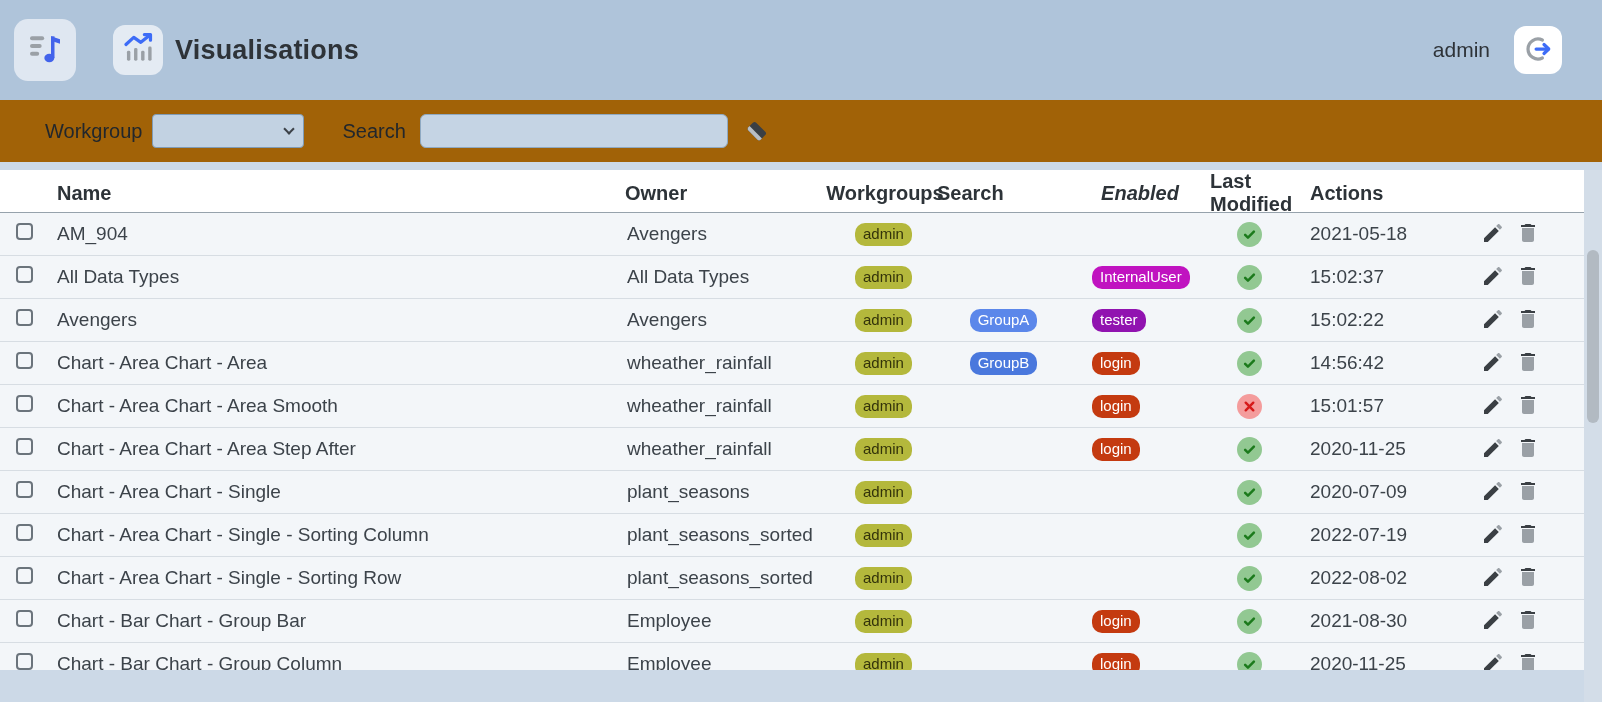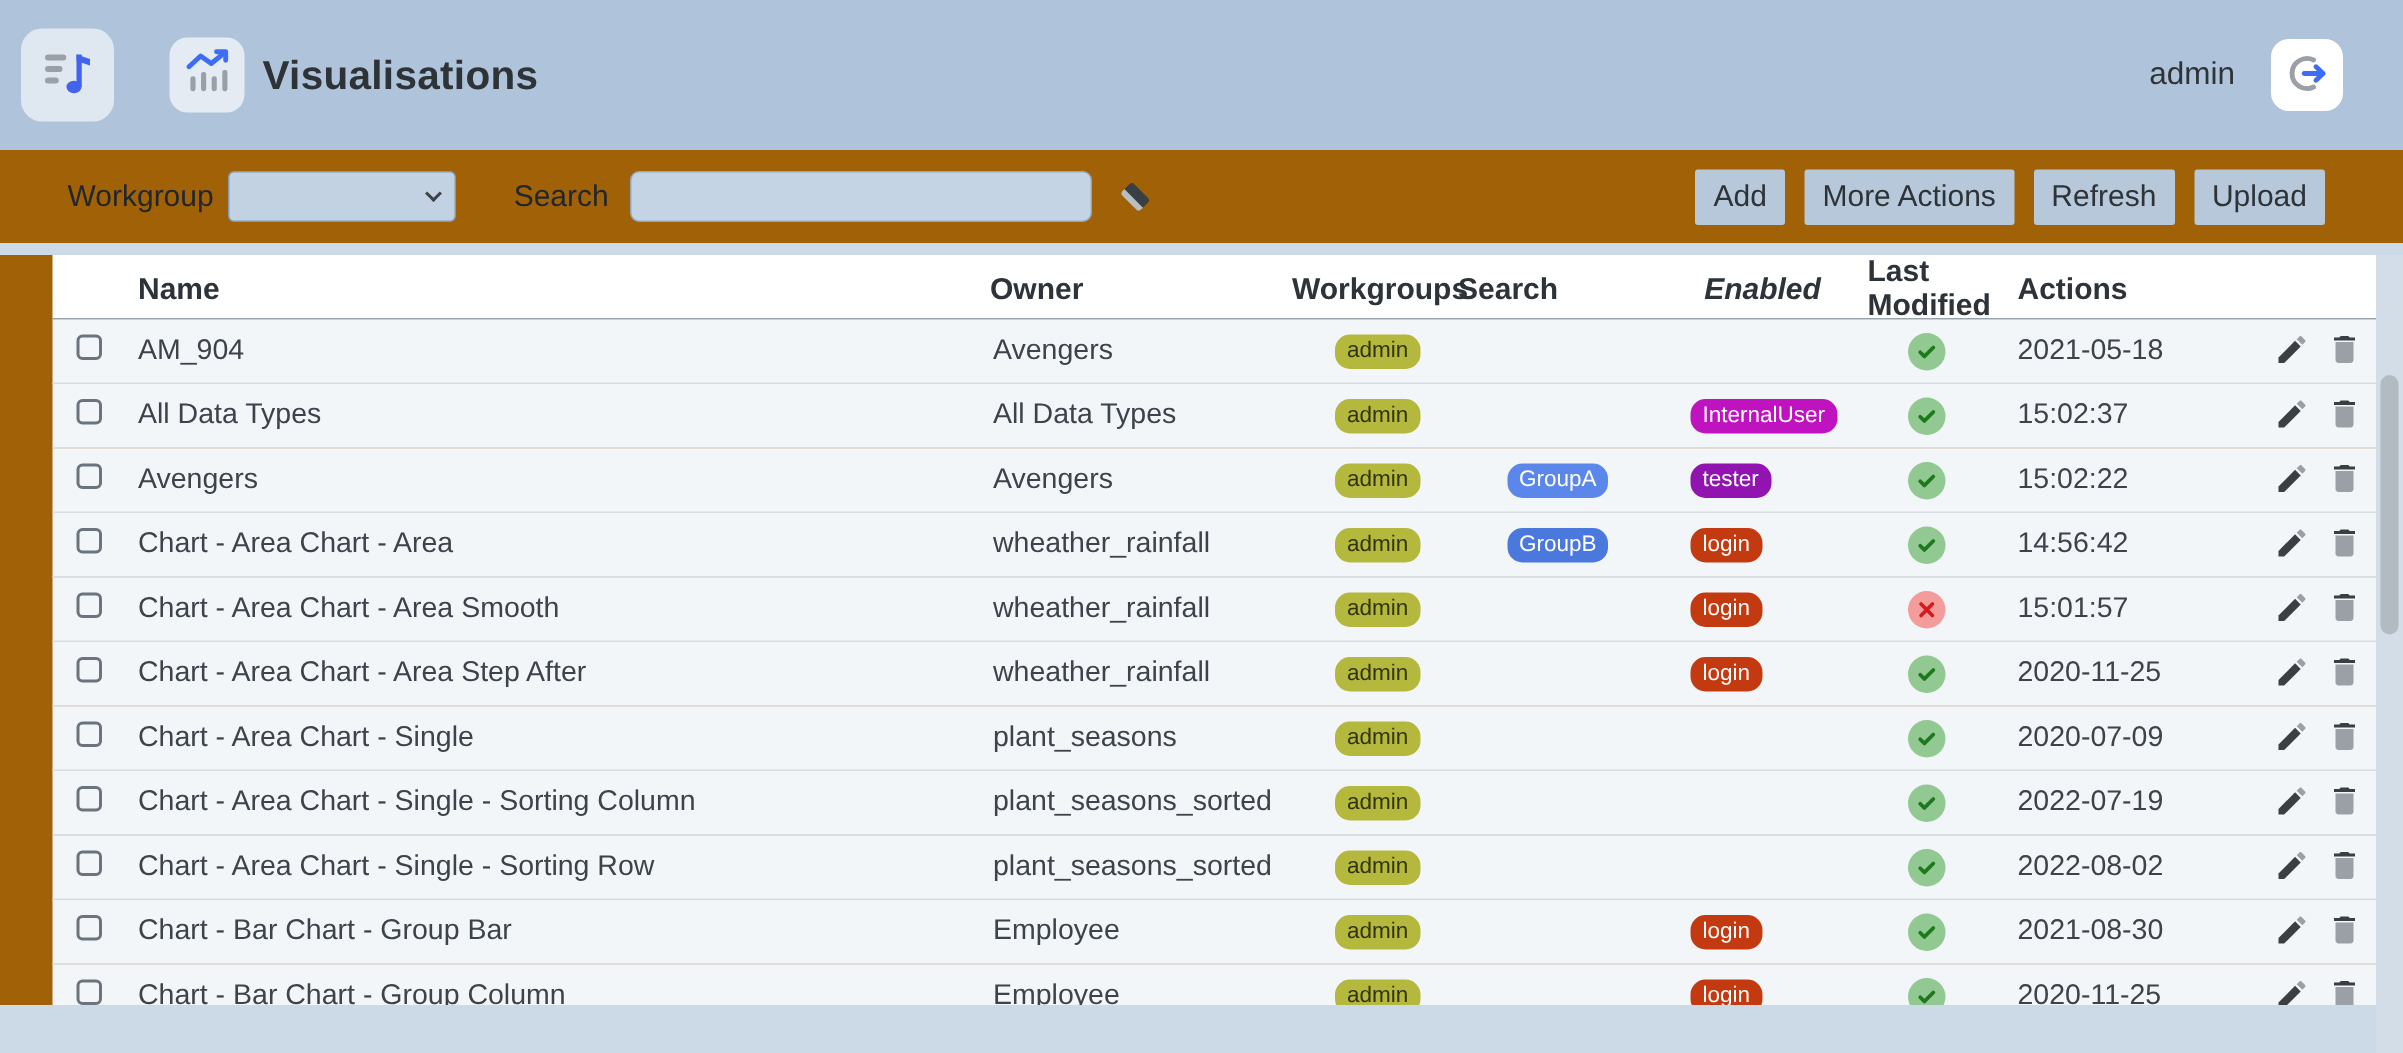--- a/index.html
+++ b/index.html
@@ -48,21 +48,21 @@
     font-family:inherit;
   }
   .clear-search { margin-left:15px; background:none; border:none; padding:0; cursor:pointer; height:28px; }
   .toolbar-buttons { margin-left:auto; margin-right:52px; display:flex; gap:13px; }
   .tb-btn {
     background:#b6c8da; border:none; border-radius:2px; font-size:20px; color:#2e3338;
     padding:7px 12px; font-family:inherit; cursor:pointer; white-space:nowrap;
   }
 
   
-  .table-area { position:absolute; top:170px; left:0; width:1584px; height:500px; background:#a16207; overflow:hidden;padding-left:35px; }
+  .table-area { position:absolute; top:170px; left:0; width:1584px; height:500px; background:#0ea5e9; overflow:hidden; }
   .t-head, .t-row {
     display:grid;
     grid-template-columns:44px 570px 230px 82px 155px 118px 100px 156px 1fr;
     height:43px; align-items:center;
   }
   .t-head { background:#ffffff; border-bottom:1px solid #96a2ac; font-weight:bold; font-size:20px; color:#2d3338; }
   .t-row { background:#f3f6f9; border-bottom:1px solid #d7dde3; font-size:19px; color:#3c434a; }
   .c-name, .c-dataset { padding-left:13px; overflow:hidden; white-space:nowrap; }
   .c-owner { padding-left:11px; }
   .c-workgroups { display:flex; justify-content:center; }
@@ -151,26 +151,20 @@
   <button class="clear-search">
     <span>
       <svg width="28" height="28" viewBox="0 0 24 24">
         <g transform="rotate(45 12 12)">
           <rect x="4.5" y="7.5" width="15" height="9.5" rx="2" fill="#3a3f44"></rect>
           <path d="M4.5 13.5 h15 v1.5 a2 2 0 0 1 -2 2 h-11 a2 2 0 0 1 -2 -2 Z" fill="#b9bec3"></path>
         </g>
       </svg>
     </span>
   </button>
-  <div class="toolbar-buttons">
-    <button class="tb-btn">Add</button>
-    <button class="tb-btn">More Actions</button>
-    <button class="tb-btn">Refresh</button>
-    <button class="tb-btn">Upload</button>
-  </div>
 </div>
 
 <div class="table-area">
   <div class="t-head">
     <div class="c-check"></div>
     <div class="c-name">Name</div>
     <div class="c-owner">Owner</div>
     <div class="c-workgroups">Workgroups</div>
     <div class="c-roles">Search</div>
     <div class="c-enabled">Enabled</div>

